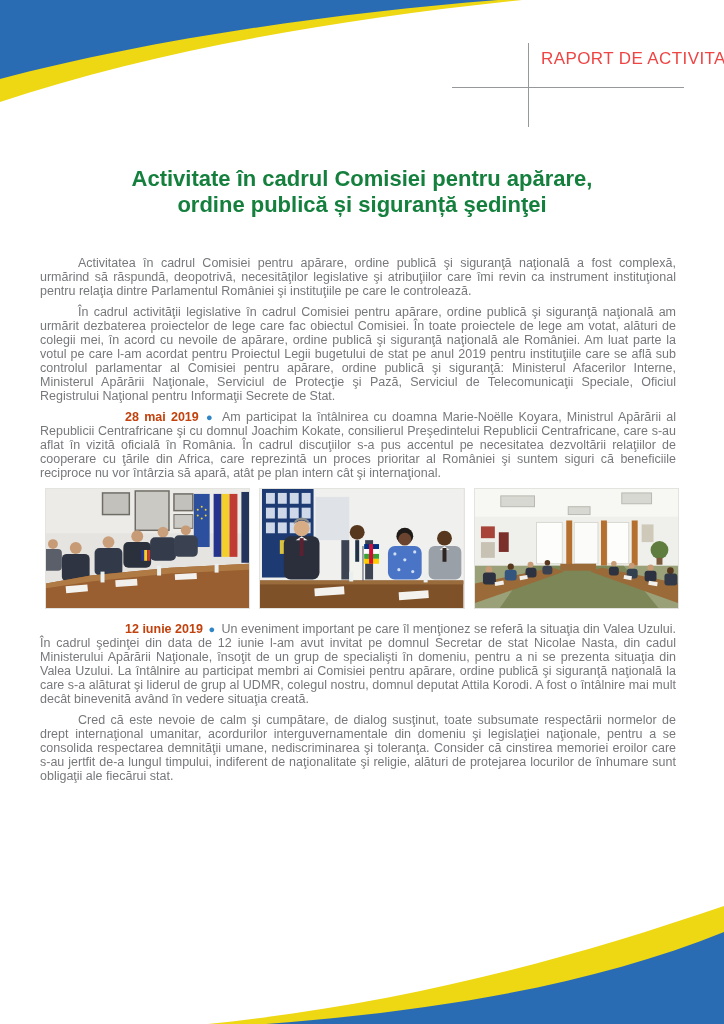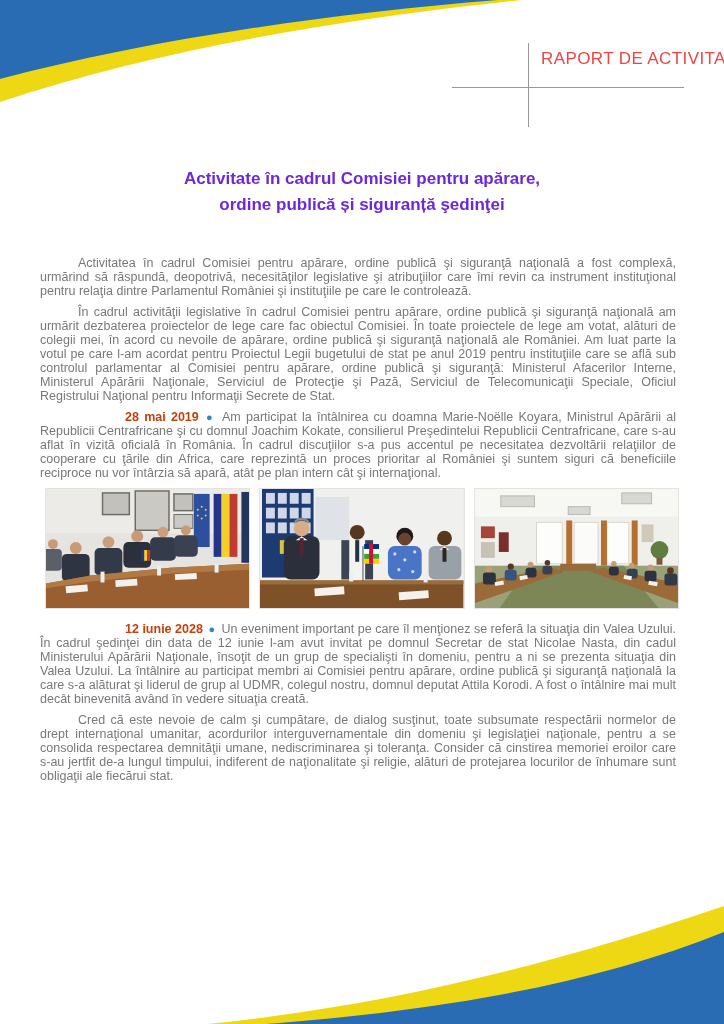--- a/index.html
+++ b/index.html
@@ -9,21 +9,21 @@
     font-family:"Liberation Sans",sans-serif;
   }
   
   .ribbon-top{position:absolute;top:0;left:0;width:724px;height:110px;pointer-events:none;}
   .ribbon-bottom{position:absolute;bottom:0;left:0;width:724px;height:124px;pointer-events:none;}
   
   .hdr-vline{position:absolute;left:528px;top:43px;width:1px;height:84px;background:#97989a;}
   .hdr-hline{position:absolute;left:452px;top:87px;width:232px;height:1px;background:#97989a;}
   .hdr-text{position:absolute;left:541px;top:47px;color:#ef4444;font-size:17px;line-height:23px;letter-spacing:.4px;white-space:nowrap;}
   
-  .page-title{position:absolute;left:0;right:0;top:166px;text-align:center;color:#6d28d9;font-weight:bold;font-size:17px;line-height:26px;}
+  .page-title{position:absolute;left:0;right:0;top:166px;text-align:center;color:#15803d;font-weight:bold;font-size:22px;line-height:26px;}
   
   .content{position:absolute;left:40px;right:40px;top:256px;color:#77787b;}
   .content p{margin:0 8px 7px 0;font-size:12.5px;line-height:14px;text-align:justify;}
   .indent{text-indent:38px;}
   .date-indent{text-indent:85px;}
   .date{color:#c2410c;font-weight:bold;}
   .bullet{color:#2e86c6;font-size:11px;padding:0 3px 0 2px;}
   
   .photo-row{display:flex;gap:9px;margin:8px 5px 13px 5px;height:121px;}
   .photo{flex:1;height:121px;border:1px solid #e3e3df;box-sizing:border-box;overflow:hidden;background:#eceae6;}
@@ -244,21 +244,21 @@
           <rect x="20" y="94" width="9" height="4" transform="rotate(-10 24 96)"></rect>
           <rect x="45" y="88" width="8" height="4" transform="rotate(-10 49 90)"></rect>
           <rect x="150" y="88" width="8" height="4" transform="rotate(10 154 90)"></rect>
           <rect x="175" y="94" width="9" height="4" transform="rotate(10 179 96)"></rect>
         </g>
       </svg>
     </div>
   </div>
 
   <p class="date-indent">
-    <span class="date">12 iunie 2028</span>
+    <span class="date">12 iunie 2019</span>
     <span class="bullet">●</span>
     <span>Un eveniment important pe care îl menţionez se referă la situaţia din Valea Uzului. În cadrul şedinţei din data de 12 iunie l-am avut invitat pe domnul Secretar de stat Nicolae Nasta, din cadul Ministerului Apărării Naţionale, însoţit de un grup de specialişti în domeniu, pentru a ni se prezenta situaţia din Valea Uzului. La întâlnire au participat membri ai Comisiei pentru apărare, ordine publică şi siguranţă naţională la care s-a alăturat şi liderul de grup al UDMR, colegul nostru, domnul deputat Attila Korodi. A fost o întâlnire mai mult decât binevenită având în vedere situaţia creată.</span>
   </p>
   <p class="indent">
     <span>Cred că este nevoie de calm şi cumpătare, de dialog susţinut, toate subsumate respectării normelor de drept internaţional umanitar, acordurilor interguvernamentale din domeniu şi legislaţiei naţionale, pentru a se consolida respectarea demnităţii umane, nediscriminarea şi toleranţa. Consider că cinstirea memoriei eroilor care s-au jertfit de-a lungul timpului, indiferent de naţionalitate şi religie, alături de protejarea locurilor de înhumare sunt obligaţii ale fiecărui stat.</span>
   </p>
 </div>
 
 <div class="ribbon-bottom">
   <svg viewBox="0 0 724 124" preserveAspectRatio="none" width="724" height="124">

